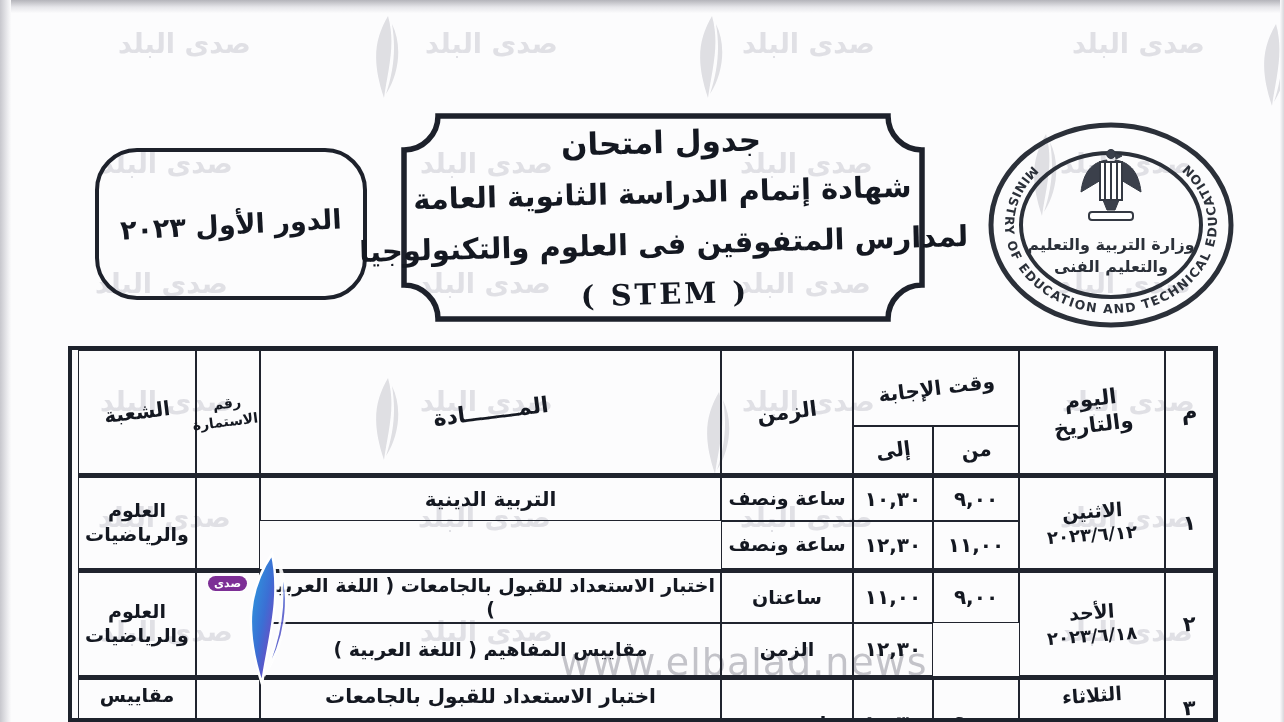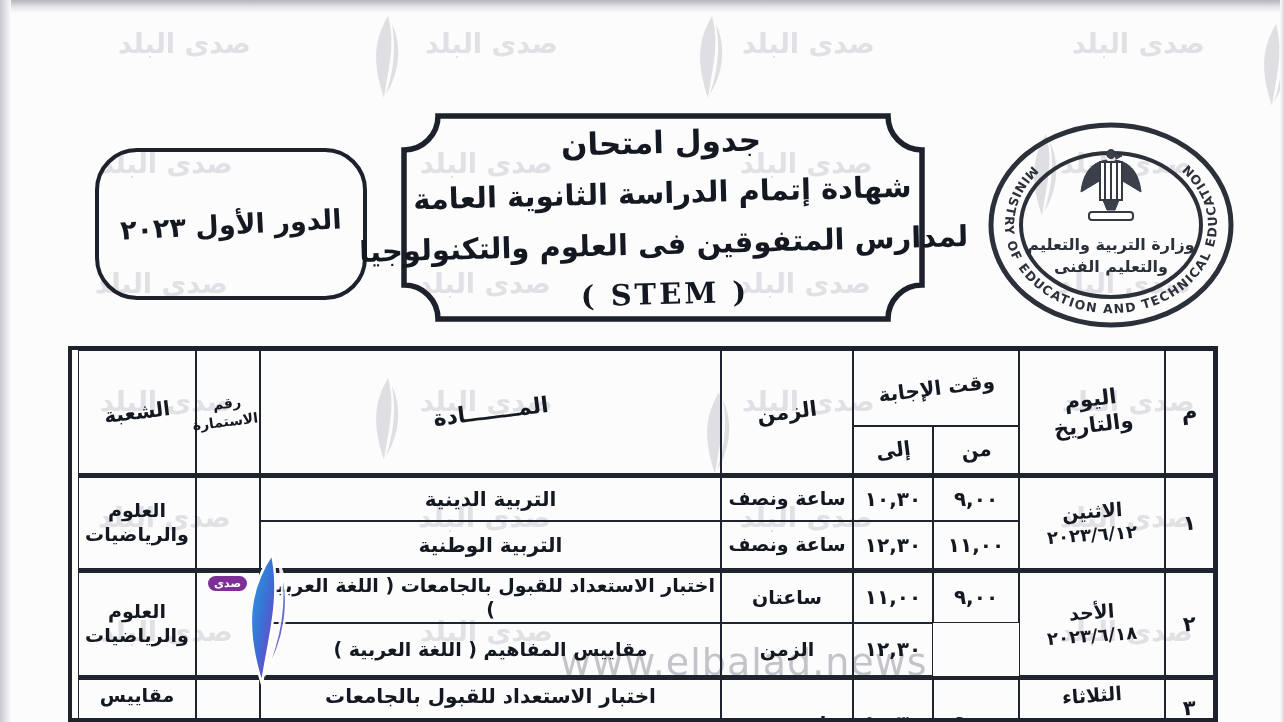--- a/index.html
+++ b/index.html
@@ -225,23 +225,20 @@
       </div>
     <div class="c" style="grid-row:4;grid-column:3">
         <span class="num">١١,٠٠</span>
       </div>
     <div class="c" style="grid-row:4;grid-column:4">
         <span class="num">١٢,٣٠</span>
       </div>
     <div class="c" style="grid-row:4;grid-column:5">
         <span>ساعة ونصف</span>
       </div>
-    <div class="c" style="grid-row:4;grid-column:6">
-        <span class="subj">التربية الوطنية</span>
-      </div>
     <div class="c gt" style="grid-row:3/5;grid-column:7"></div>
     <div class="c gt" style="grid-row:3/5;grid-column:8">
         <span class="sect">العلوم والرياضيات</span>
       </div>
 
     <div class="c gt" style="grid-row:5/7;grid-column:1">
         <span class="tilt2 serial">٢</span>
       </div>
     <div class="c gt daycell" style="grid-row:5/7;grid-column:2">
       <span class="tilt2">الأحد</span>

